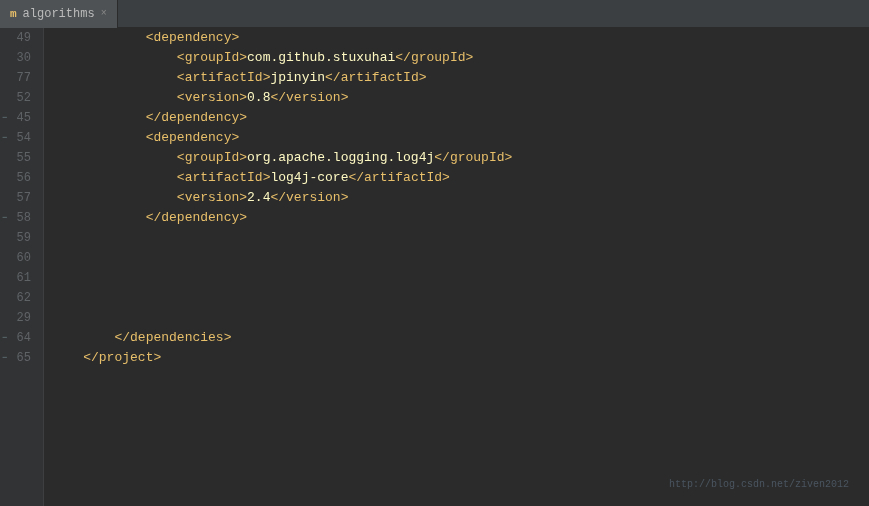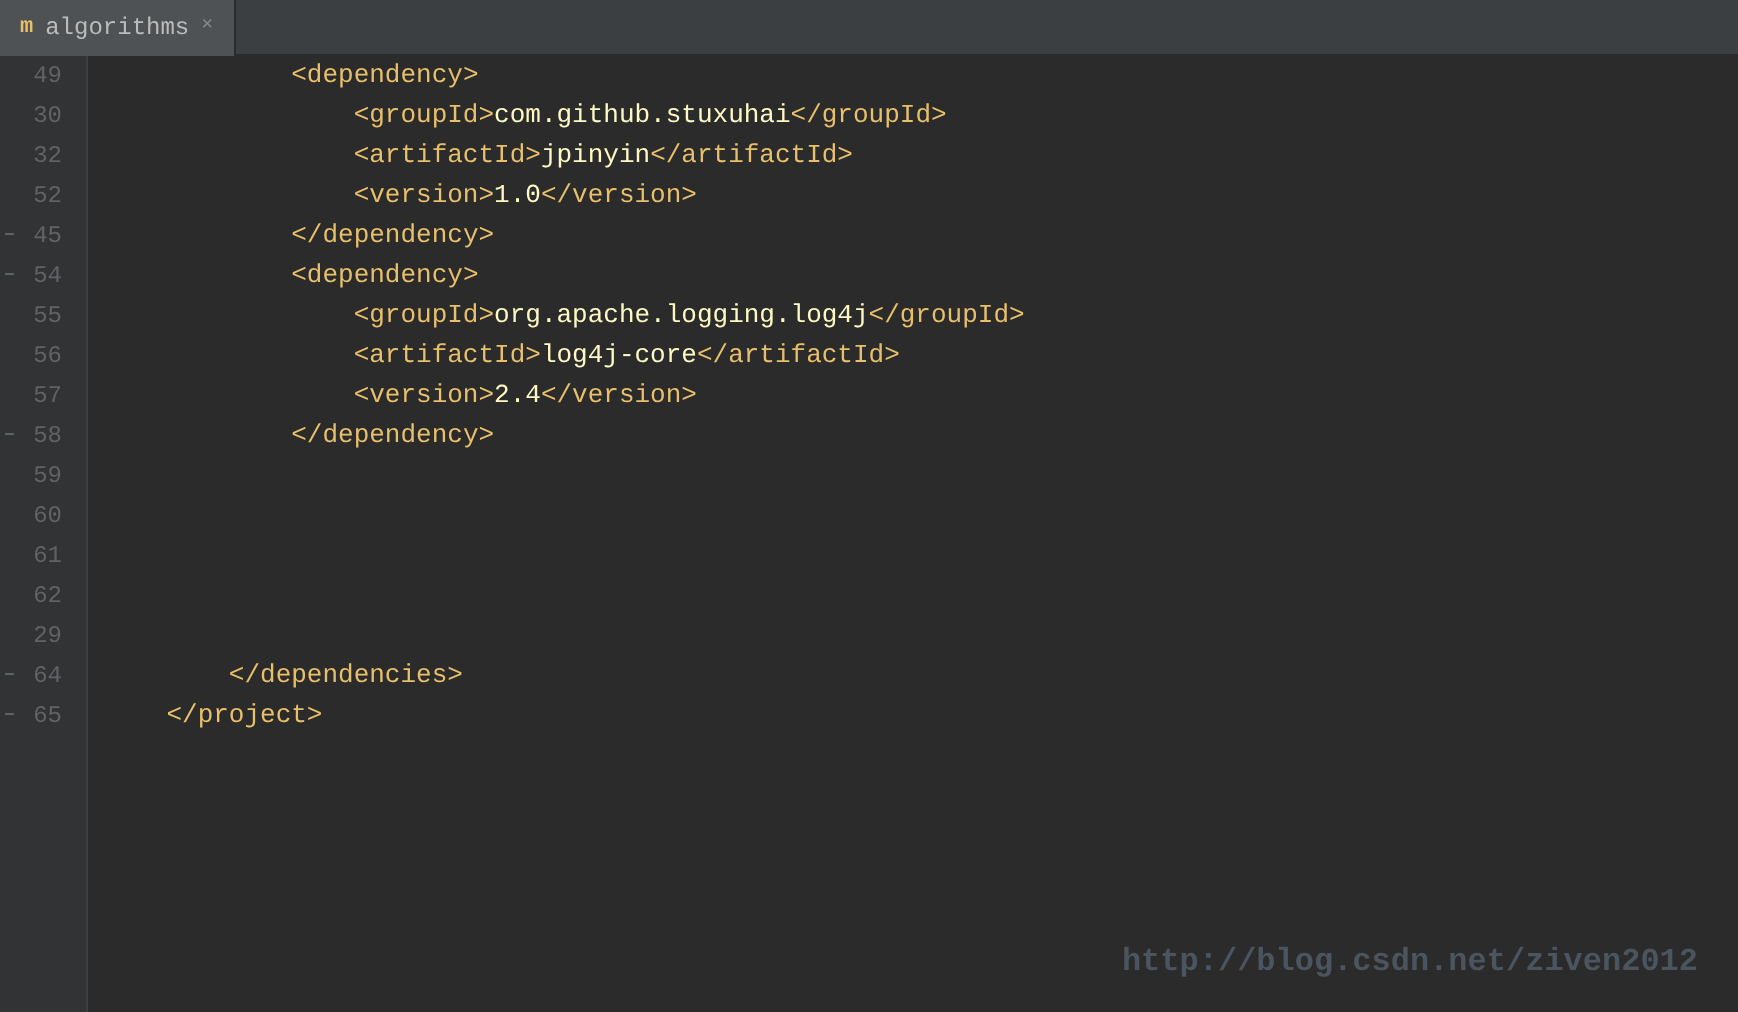--- a/index.html
+++ b/index.html
@@ -104,23 +104,22 @@
 
     .tag { color: #e8bf6a; }
     .text { color: #a9b7c6; }
     .content { color: #fef9c3; }
 
     .watermark {
       position: absolute;
       bottom: 16px;
       right: 20px;
       color: #4a5560;
-      font-size: 16px;
+      font-size: 10px;
       font-family: 'Courier New', Courier, monospace;
-      font-weight: bold;
     }
   </style>
 </head>
 <body>
 
 <div class="tab-bar">
   <div class="tab">
     <span class="tab-icon">m</span>
     <span>algorithms</span>
     <span class="close-btn">×</span>
@@ -129,21 +128,21 @@
 
 <div class="editor-container">
   <div class="gutter" id="gutter">
       <div class="gutter-line">
         <span>49</span>
       </div>
       <div class="gutter-line">
         <span>30</span>
       </div>
       <div class="gutter-line">
-        <span>32</span>
+        <span>77</span>
       </div>
       <div class="gutter-line">
         <span>52</span>
       </div>
       <div class="gutter-line">
         <span class="fold-icon">−</span>
         <span>45</span>
       </div>
       <div class="gutter-line">
         <span class="fold-icon">−</span>
@@ -183,21 +182,21 @@
       </div>
       <div class="gutter-line">
         <span class="fold-icon">−</span>
         <span>65</span>
       </div>
     </div>
   <div class="code-area" id="code-area">
       <div class="code-line"><span class="text">            </span><span class="tag">&lt;dependency&gt;</span></div>
       <div class="code-line"><span class="text">                </span><span class="tag">&lt;groupId&gt;</span><span class="content">com.github.stuxuhai</span><span class="tag">&lt;/groupId&gt;</span></div>
       <div class="code-line"><span class="text">                </span><span class="tag">&lt;artifactId&gt;</span><span class="content">jpinyin</span><span class="tag">&lt;/artifactId&gt;</span></div>
-      <div class="code-line"><span class="text">                </span><span class="tag">&lt;version&gt;</span><span class="content">1.0</span><span class="tag">&lt;/version&gt;</span></div>
+      <div class="code-line"><span class="text">                </span><span class="tag">&lt;version&gt;</span><span class="content">0.8</span><span class="tag">&lt;/version&gt;</span></div>
       <div class="code-line"><span class="text">            </span><span class="tag">&lt;/dependency&gt;</span></div>
       <div class="code-line"><span class="text">            </span><span class="tag">&lt;dependency&gt;</span></div>
       <div class="code-line"><span class="text">                </span><span class="tag">&lt;groupId&gt;</span><span class="content">org.apache.logging.log4j</span><span class="tag">&lt;/groupId&gt;</span></div>
       <div class="code-line"><span class="text">                </span><span class="tag">&lt;artifactId&gt;</span><span class="content">log4j-core</span><span class="tag">&lt;/artifactId&gt;</span></div>
       <div class="code-line"><span class="text">                </span><span class="tag">&lt;version&gt;</span><span class="content">2.4</span><span class="tag">&lt;/version&gt;</span></div>
       <div class="code-line"><span class="text">            </span><span class="tag">&lt;/dependency&gt;</span></div>
       <div class="code-line"></div>
       <div class="code-line"></div>
       <div class="code-line"></div>
       <div class="code-line"></div>

